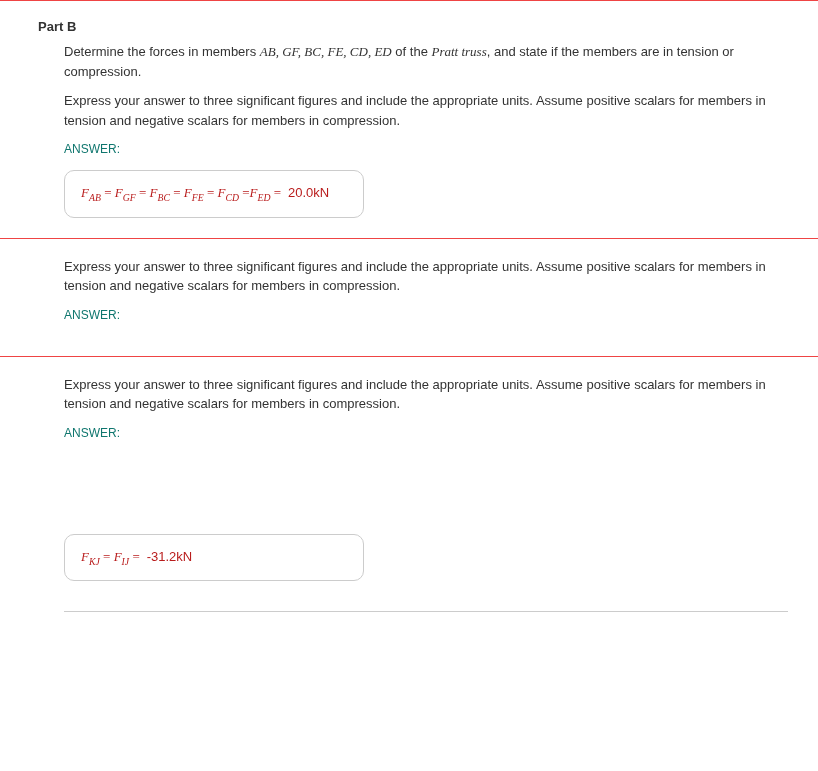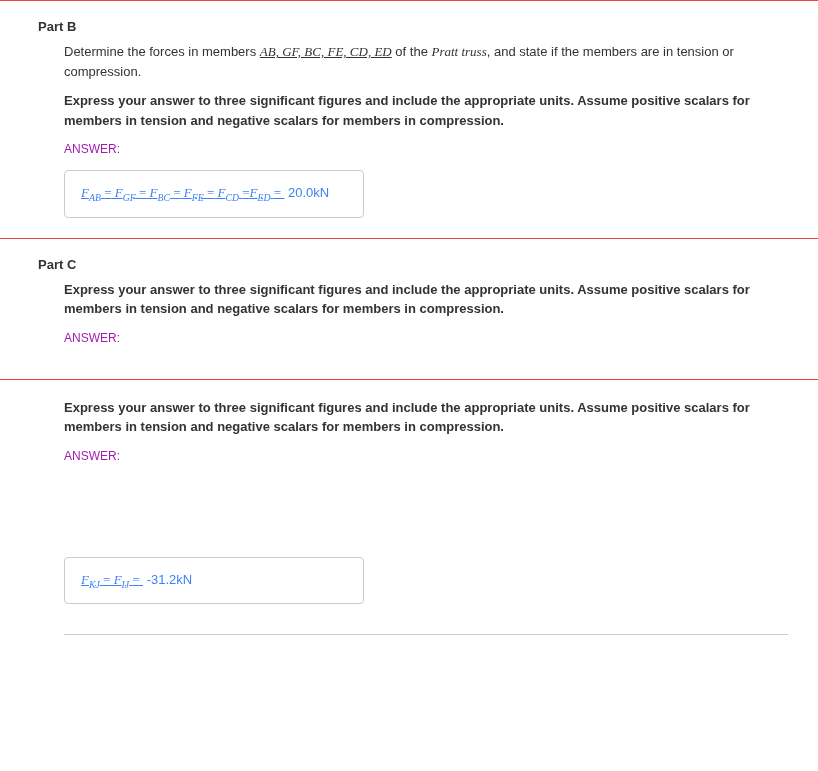--- a/index.html
+++ b/index.html
@@ -29,47 +29,46 @@
     .part-content {
       margin-left: 64px;
       margin-right: 30px;
     }
     .description {
       color: #333;
       line-height: 1.5;
       margin-bottom: 10px;
     }
     .instruction {
-      font-weight: bold;
+      font-weight: normal;
       color: #333;
       line-height: 1.5;
       margin-bottom: 12px;
     }
     .answer-label {
-      color: #a21caf;
+      color: #0f766e;
       margin-bottom: 14px;
       font-size: 12px;
     }
     .answer-box {
       border: 1px solid #ccc;
-      border-radius: 4px;
+      border-radius: 10px;
       padding: 14px 16px;
       display: inline-block;
       min-width: 300px;
-      color: #3b82f6;
+      color: #b91c1c;
       font-size: 13px;
     }
     .italic {
       font-style: italic;
       font-family: 'Times New Roman', serif;
     }
     .math {
       font-family: 'Times New Roman', serif;
       font-style: italic;
-      text-decoration: underline;
     }
     .sub {
       font-size: 0.75em;
       vertical-align: sub;
       font-style: italic;
     }
     .upright {
       font-style: normal;
     }
     .unit {
@@ -94,21 +93,20 @@
     </p>
     <p class="instruction">Express your answer to three significant figures and include the appropriate units. Assume positive scalars for members in tension and negative scalars for members in compression.</p>
     <p class="answer-label">ANSWER:</p>
     <div class="answer-box">
       <span class="math">F<span class="sub">AB</span> <span class="upright">=</span> F<span class="sub">GF</span> <span class="upright">=</span> F<span class="sub">BC</span> <span class="upright">=</span> F<span class="sub">FE</span> <span class="upright">=</span> F<span class="sub">CD</span> <span class="upright">=</span>F<span class="sub">ED</span> <span class="upright">=</span> </span>&nbsp;<span class="unit">20.0</span><span class="unit">kN</span>
     </div>
   </div>
 </div>
 
 <div class="part">
-  <div class="part-title">Part C</div>
   <div class="part-content">
     <p class="instruction">Express your answer to three significant figures and include the appropriate units. Assume positive scalars for members in tension and negative scalars for members in compression.</p>
     <p class="answer-label">ANSWER:</p>
   </div>
 </div>
 
 <div class="part">
   <div class="part-content">
     <p class="instruction">Express your answer to three significant figures and include the appropriate units. Assume positive scalars for members in tension and negative scalars for members in compression.</p>
     <p class="answer-label">ANSWER:</p>

